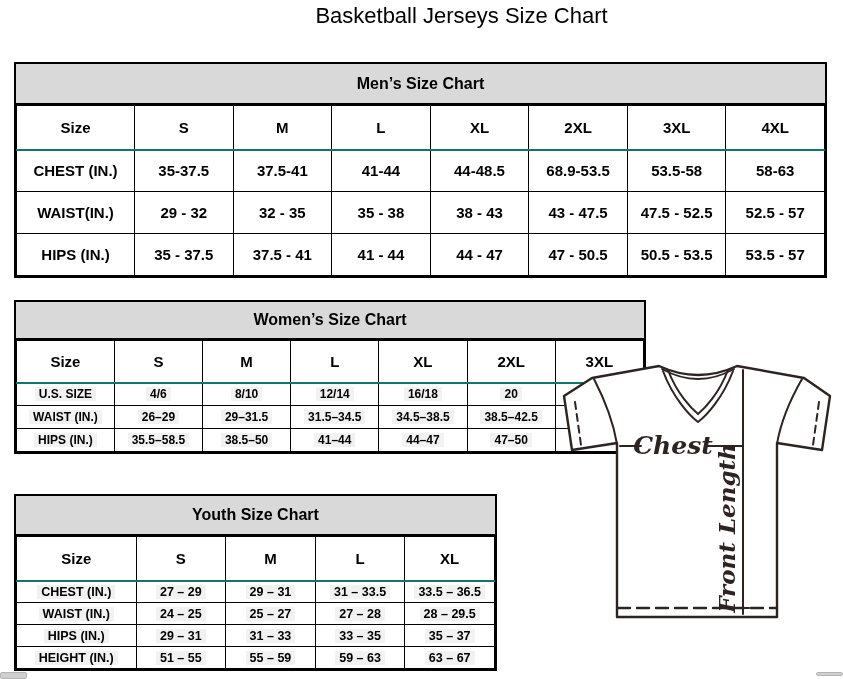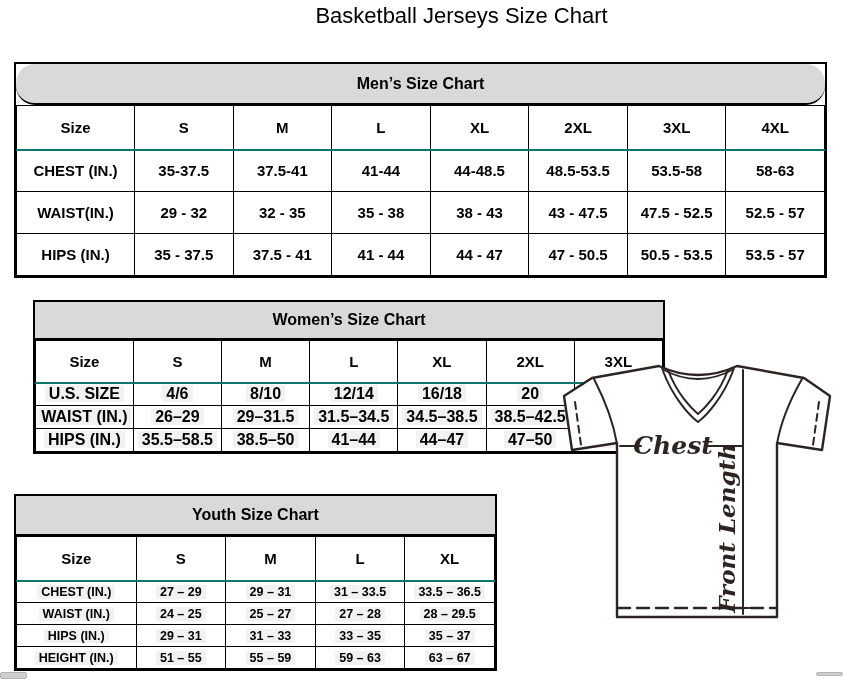--- a/index.html
+++ b/index.html
@@ -18,33 +18,33 @@
     font-weight:bold;font-size:16px;
   }
   .chart table{width:100%;border-collapse:collapse;table-layout:fixed;}
   .chart th,.chart td{
     border:1px solid #000;text-align:center;vertical-align:middle;
     font-weight:bold;padding:0;overflow:hidden;white-space:nowrap;
   }
   .chart thead th{border-bottom:2px solid #0f766e;}
   
   .chart-mens{left:14px;top:62px;width:813px;}
-  .chart-mens .chart-title{height:39px;border-radius:19px;}
+  .chart-mens .chart-title{height:39px;}
   .chart-mens col:first-child{width:14.6%;}
   .chart-mens thead tr{height:44px;}
   .chart-mens tbody tr{height:42px;}
   .chart-mens th,.chart-mens td{font-size:15px;}
   
-  .chart-womens{left:14px;top:300px;width:632px;margin-left:19px;}
+  .chart-womens{left:14px;top:300px;width:632px;}
   .chart-womens .chart-title{height:36px;}
   .chart-womens col:first-child{width:15.6%;}
   .chart-womens thead tr{height:42px;}
   .chart-womens tbody tr{height:23px;}
   .chart-womens thead th{font-size:15px;}
-  .chart-womens tbody th,.chart-womens tbody td{font-size:16px;}
+  .chart-womens tbody th,.chart-womens tbody td{font-size:12px;}
   
   .chart-youth{left:14px;top:494px;width:483px;}
   .chart-youth .chart-title{height:38px;}
   .chart-youth col:first-child{width:25%;}
   .chart-youth thead tr{height:44px;}
   .chart-youth tbody tr{height:22px;}
   .chart-youth thead th{font-size:15px;}
   .chart-youth tbody th,.chart-youth tbody td{font-size:12.5px;}
   
   .hl{background:#f2f2f2;padding:0 4px;}
@@ -90,21 +90,21 @@
           <th>4XL</th>
         </tr>
       </thead>
       <tbody>
         <tr>
           <th>CHEST (IN.)</th>
           <td>35-37.5</td>
           <td>37.5-41</td>
           <td>41-44</td>
           <td>44-48.5</td>
-          <td>48.5-53.5</td>
+          <td>68.9-53.5</td>
           <td>53.5-58</td>
           <td>58-63</td>
         </tr>
         <tr>
           <th>WAIST(IN.)</th>
           <td>29 - 32</td>
           <td>32 - 35</td>
           <td>35 - 38</td>
           <td>38 - 43</td>
           <td>43 - 47.5</td>

